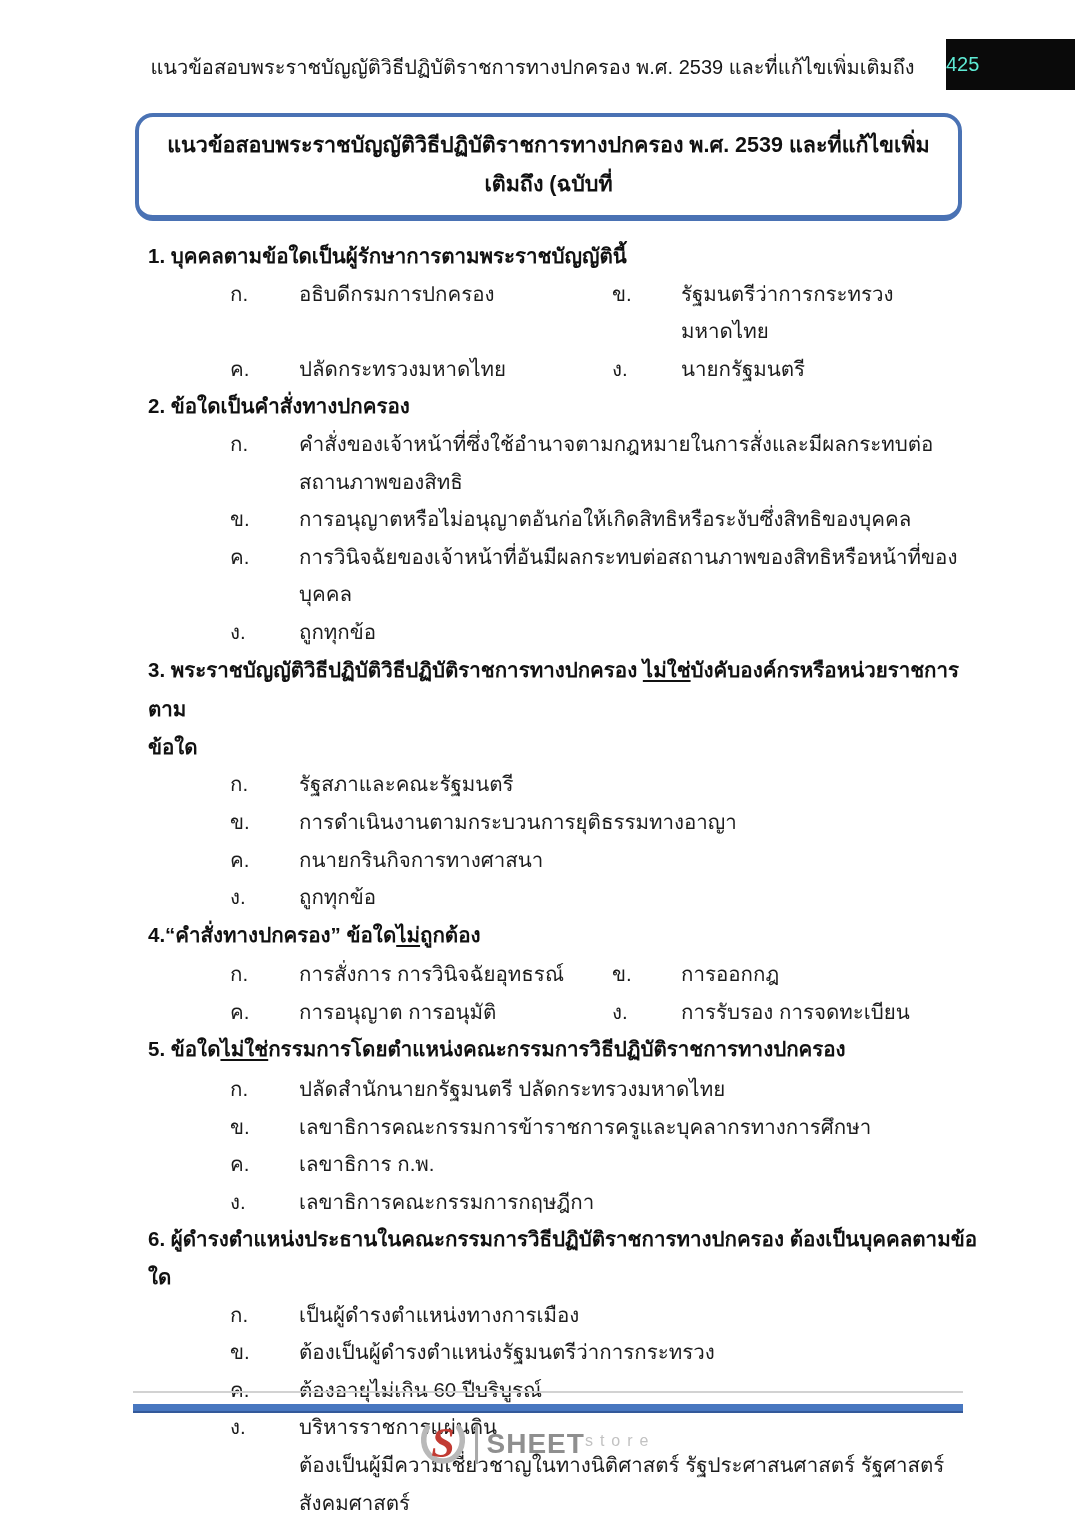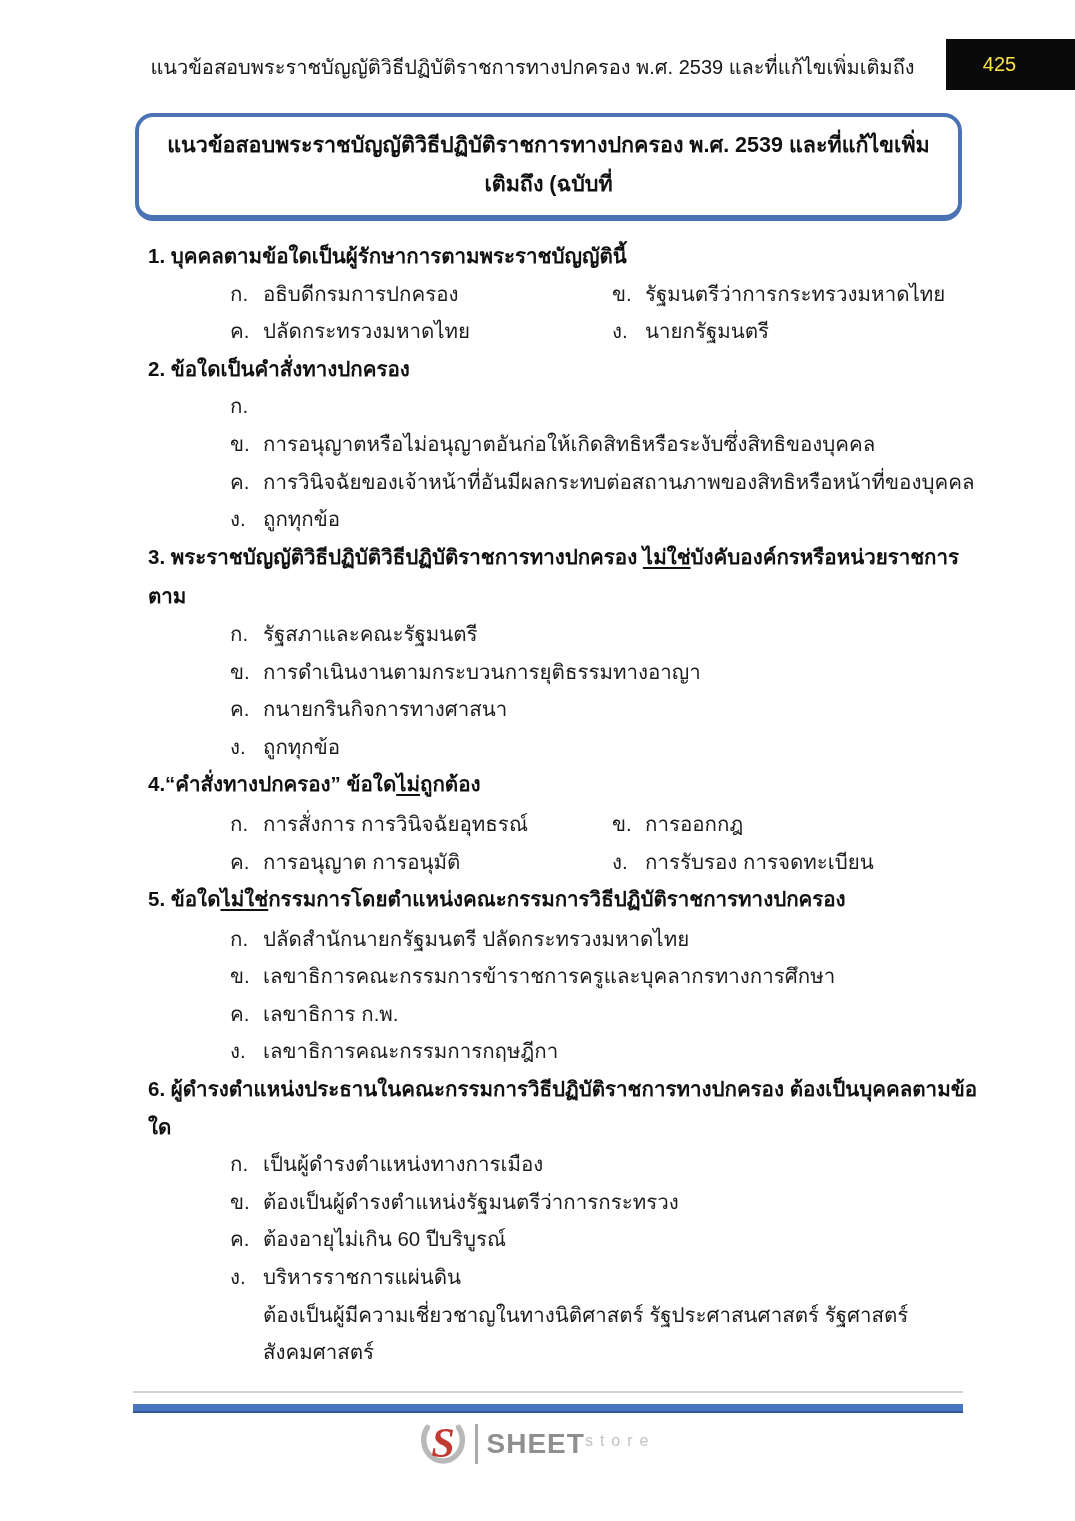--- a/index.html
+++ b/index.html
@@ -11,41 +11,41 @@
     color:#1c1c1c;
     overflow:hidden;
   }
   
   .header-title{
     position:absolute;top:54px;left:120px;right:130px;
     text-align:center;font-size:20px;line-height:26px;color:#171717;
   }
   .page-number-box{
     position:absolute;left:946px;top:39px;width:129px;height:51px;
-    background:#0a0a0a;color:#fde047;
-    display:flex;align-items:center;justify-content:center;
+    background:#0a0a0a;color:#5eead4;
+    display:flex;align-items:center;justify-content:flex-start;
     padding-right:22px;box-sizing:border-box;font-size:20px;
   }
   
   .title-box{
     position:absolute;left:135px;top:113px;width:827px;box-sizing:border-box;
     border:4px solid #4a72b4;border-bottom-width:6px;border-radius:18px;
     padding:9px 26px 11px;
     text-align:center;font-weight:700;font-size:21.5px;line-height:39px;color:#111;
     background:#ffffff;
   }
   
   .content{position:absolute;top:237px;left:148px;width:832px;font-size:20.5px;}
   .q-title{margin:0;font-size:20.5px;font-weight:700;line-height:37.6px;color:#111;}
   .q-line{line-height:37.6px;}
   .u{text-decoration:underline;text-underline-offset:3px;font-family:Liberation Mono, monospace;}
   .opts{padding-left:82px;}
   .opt{display:flex;align-items:flex-start;font-weight:400;}
   .letter{flex:0 0 33px;line-height:37.6px;}
-  .opt-text{flex:1;}
+  .opt-text{flex:1;margin-left:36px;}
   .opt-line{display:block;line-height:37.6px;}
   .opt-line:empty{display:none;}
   .opts.twocol{display:grid;grid-template-columns:382px 1fr;}
   
   .footer-rule-light{position:absolute;left:133px;width:830px;top:1391px;height:2px;background:#d2d2d2;}
   .footer-rule-blue{position:absolute;left:133px;width:830px;top:1404px;height:7px;background:#4877c0;border-bottom:2px solid #33599a;}
   .footer-logo{position:absolute;top:1418px;left:50%;transform:translateX(-50%);
     display:flex;align-items:center;gap:9px;}
   .logo-divider{width:3px;height:40px;background:#a9a9a9;}
   .logo-text-block{display:flex;flex-direction:row;line-height:1;}
@@ -97,20 +97,21 @@
           </div>
       </div>
     </section>
 
     <section>
       <h2 class="q-title"><span>2. ข้อใดเป็นคำสั่งทางปกครอง</span></h2>
       <div class="opts">
         <div class="opt">
             <span class="letter">ก.</span>
             <span class="opt-text">
+              <span class="opt-line">คำสั่งของเจ้าหน้าที่ซึ่งใช้อำนาจตามกฎหมายในการสั่งและมีผลกระทบต่อสถานภาพของสิทธิ</span>
             </span>
           </div>
         <div class="opt">
             <span class="letter">ข.</span>
             <span class="opt-text">
               <span class="opt-line">การอนุญาตหรือไม่อนุญาตอันก่อให้เกิดสิทธิหรือระงับซึ่งสิทธิของบุคคล</span>
             </span>
           </div>
         <div class="opt">
             <span class="letter">ค.</span>
@@ -122,20 +123,21 @@
             <span class="letter">ง.</span>
             <span class="opt-text">
               <span class="opt-line">ถูกทุกข้อ</span>
             </span>
           </div>
       </div>
     </section>
 
     <section>
       <h2 class="q-title"><span class="q-line"><span>3. พระราชบัญญัติวิธีปฏิบัติวิธีปฏิบัติราชการทางปกครอง </span><span class="u">ไม่ใช่</span><span>บังคับองค์กรหรือหน่วยราชการตาม</span></span></h2>
+      <div class="q-title q-line">ข้อใด</div>
       <div class="opts">
         <div class="opt">
             <span class="letter">ก.</span>
             <span class="opt-text">
               <span class="opt-line">รัฐสภาและคณะรัฐมนตรี</span>
             </span>
           </div>
         <div class="opt">
             <span class="letter">ข.</span>
             <span class="opt-text">

